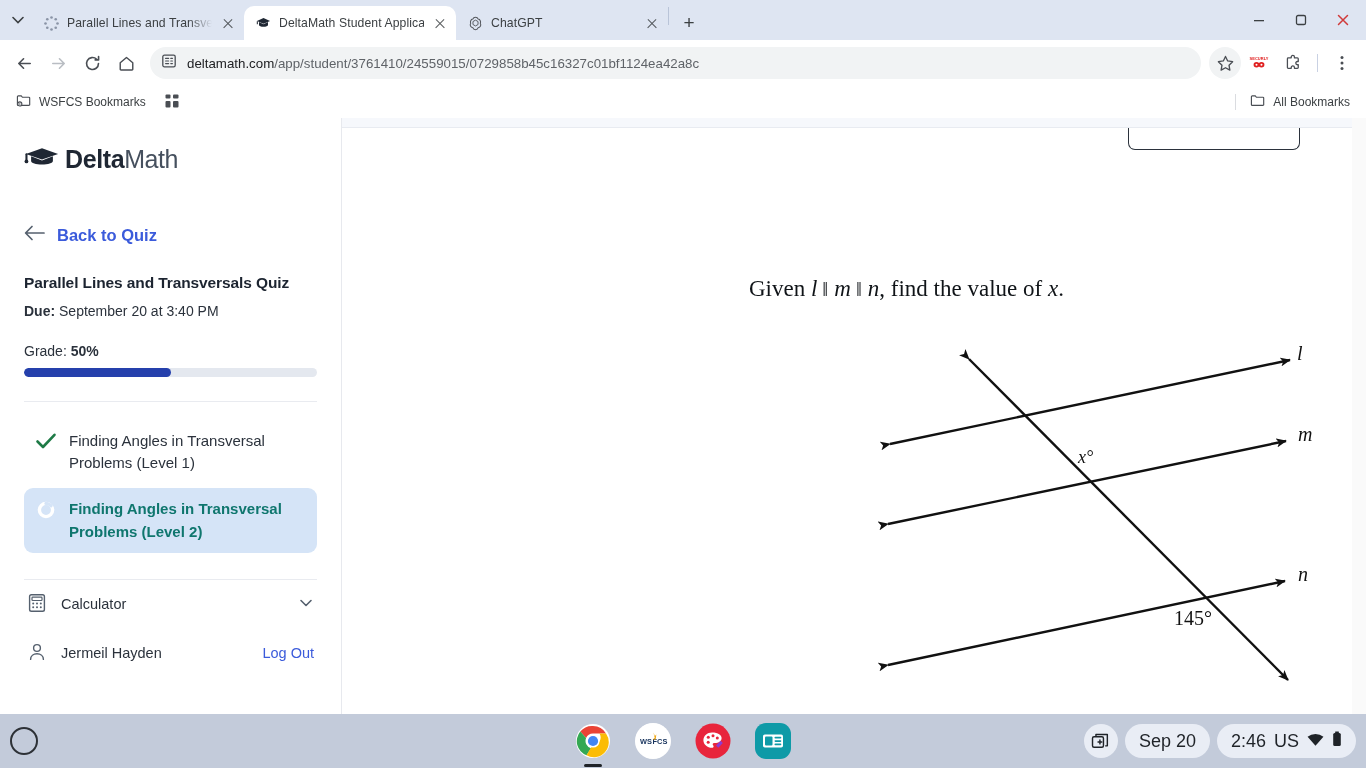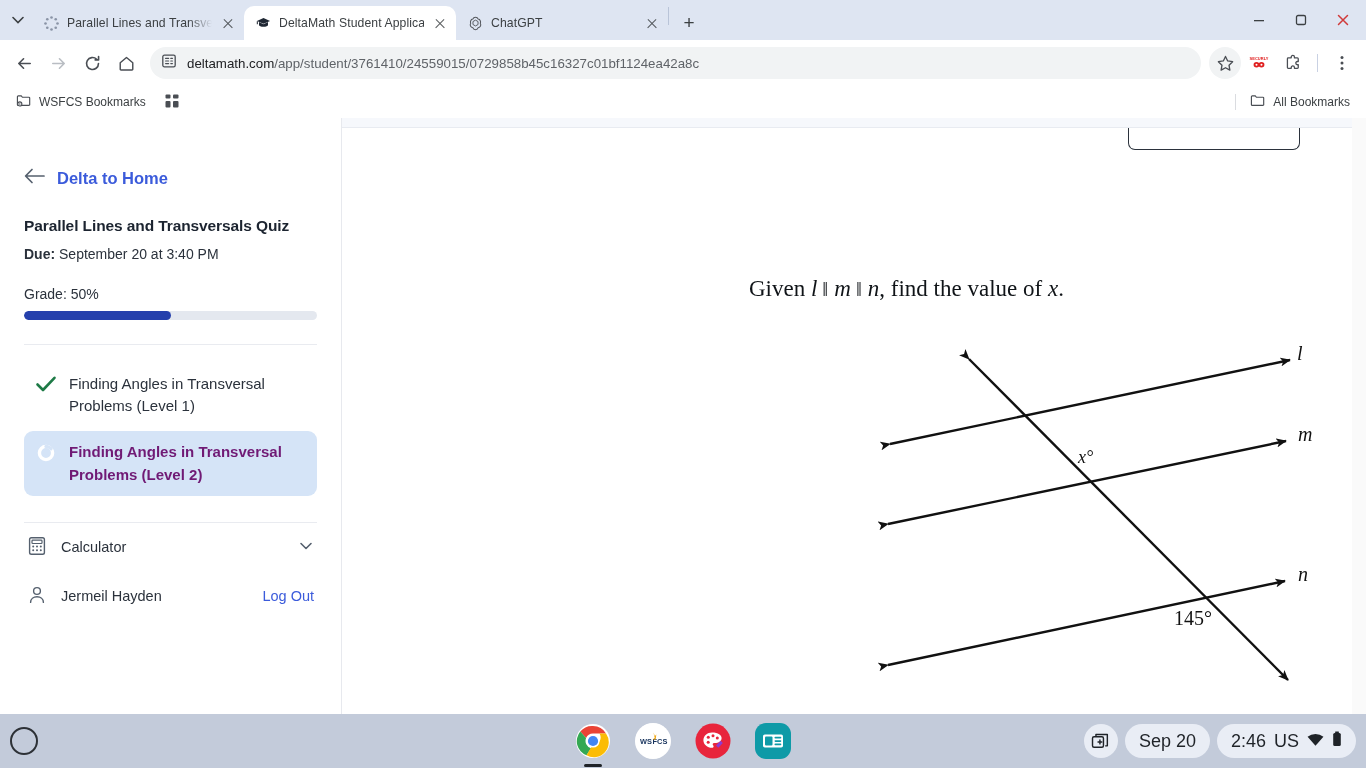--- a/index.html
+++ b/index.html
@@ -77,34 +77,34 @@
   .logo-text { font-size: 25px; font-weight: 700; color: #1f2733; letter-spacing: -.4px; }
   .logo-text .light { font-weight: 400; color: #46505e; }
 
   .back-home { display: flex; align-items: center; gap: 11px; margin-top: 49px; }
   .back-home .label { color: #3b5bdb; font-size: 16.5px; font-weight: 600; }
 
   .quiz-title { margin-top: 28px; font-size: 15.5px; font-weight: 700; color: #1c2430; letter-spacing: -.1px; }
   .due { margin-top: 11px; font-size: 14px; color: #2b323c; }
   .due b { font-weight: 700; }
   .grade { margin-top: 24px; font-size: 14px; color: #2b323c; }
-  .grade b { font-weight: 400; }
+  .grade b { font-weight: 700; }
   .progress { margin-top: 9px; height: 9px; border-radius: 5px; background: #e4e8ef; overflow: hidden; }
   .progress-fill { height: 100%; border-radius: 5px; background: #2540ac; }
 
   .divider { height: 1px; background: #e9ebf0; margin: 24px 0 0 0; }
 
   .task-list { margin-top: 18px; }
   .task {
     display: flex; align-items: flex-start; gap: 12px; padding: 10px 11px; border-radius: 9px; margin-bottom: 4px;
   }
   .task.current { background: #d5e4f7; }
   .task .t-icon { width: 22px; flex: 0 0 22px; display: flex; align-items: center; justify-content: center; padding-top: 2px; }
   .task .t-label { font-size: 15px; line-height: 1.48; color: #2b323c; }
-  .task.current .t-label { font-weight: 700; color: #701a75; }
+  .task.current .t-label { font-weight: 700; color: #0f766e; }
 
   .bottom-sep { height: 1px; background: #e9ebf0; margin: 26px 0 0 0; }
   .srow { display: flex; align-items: center; gap: 14px; padding: 13px 3px; font-size: 14.5px; color: #2b323c; }
   .srow .grow { flex: 1; }
   .srow .logout { color: #3b5bdb; font-size: 14.5px; }
 
   
   .content { flex: 1; position: relative; background: #ffffff; overflow: hidden; }
   .content-topbar {
     position: absolute; left: 0; right: 0; top: 0; height: 10px; background: #f6f8fc;
@@ -316,28 +316,39 @@
             </svg>
         </span>
         <span>All Bookmarks</span>
       </div>
     </div>
   </div>
 
   <div class="page">
 
     <div class="sidebar">
+      <div class="logo">
+        <span>
+          <svg width="36" height="27" viewBox="0 0 38 28">
+            <path d="M19 4.2L36 10.2L19 16.2L2 10.2z" fill="#1f2733"></path>
+            <path d="M7.5 12.6v5.1c0 2.1 5.2 3.7 11.5 3.7s11.5-1.6 11.5-3.7v-5.1L19 17.1z" fill="#1f2733"></path>
+            <path d="M2.6 10.5v6.2" stroke="#1f2733" stroke-width="2.2" stroke-linecap="round" fill="none"></path>
+            <circle cx="2.6" cy="18.2" r="2" fill="#1f2733"></circle>
+          </svg>
+        </span>
+        <span class="logo-text"><span>Delta</span><span class="light">Math</span></span>
+      </div>
 
       <div class="back-home">
         <span>
           <svg width="22" height="18" viewBox="0 0 22 18">
               <path d="M20 9H2M8 2.5L1.6 9 8 15.5" stroke="#55606e" stroke-width="1.7" fill="none" stroke-linecap="round" stroke-linejoin="round"></path>
             </svg>
         </span>
-        <span class="label">Delta to Home</span>
+        <span class="label">Back to Quiz</span>
       </div>
 
       <div class="quiz-title">Parallel Lines and Transversals Quiz</div>
       <div class="due"><b>Due:</b> <span>September 20 at 3:40 PM</span></div>
 
       <div class="grade"><span>Grade:</span> <b>50%</b></div>
       <div class="progress">
         <div class="progress-fill" id="pf" style="width: 50%;"></div>
       </div>
 

